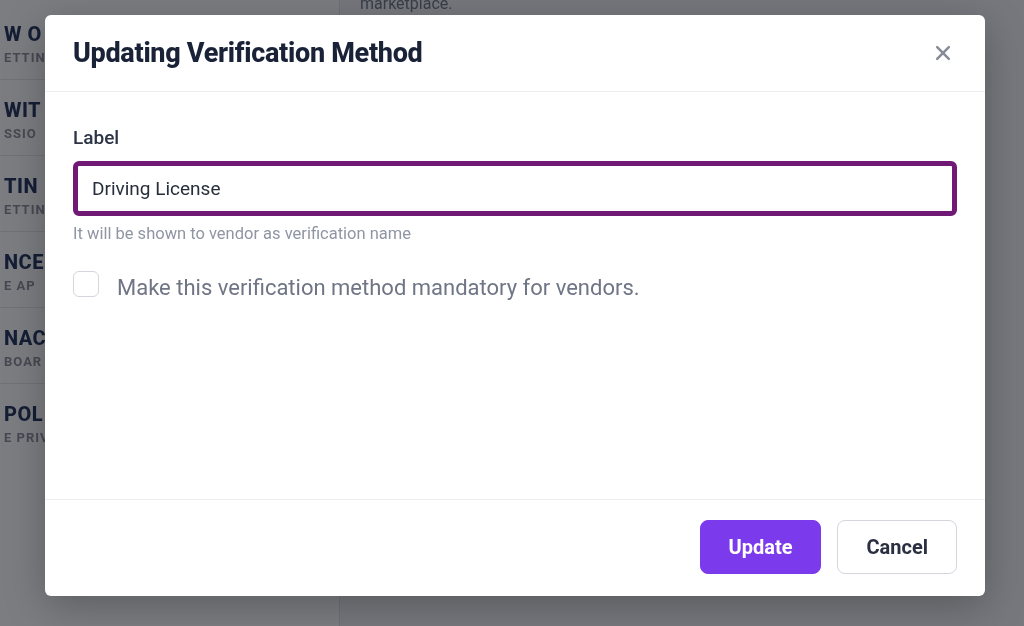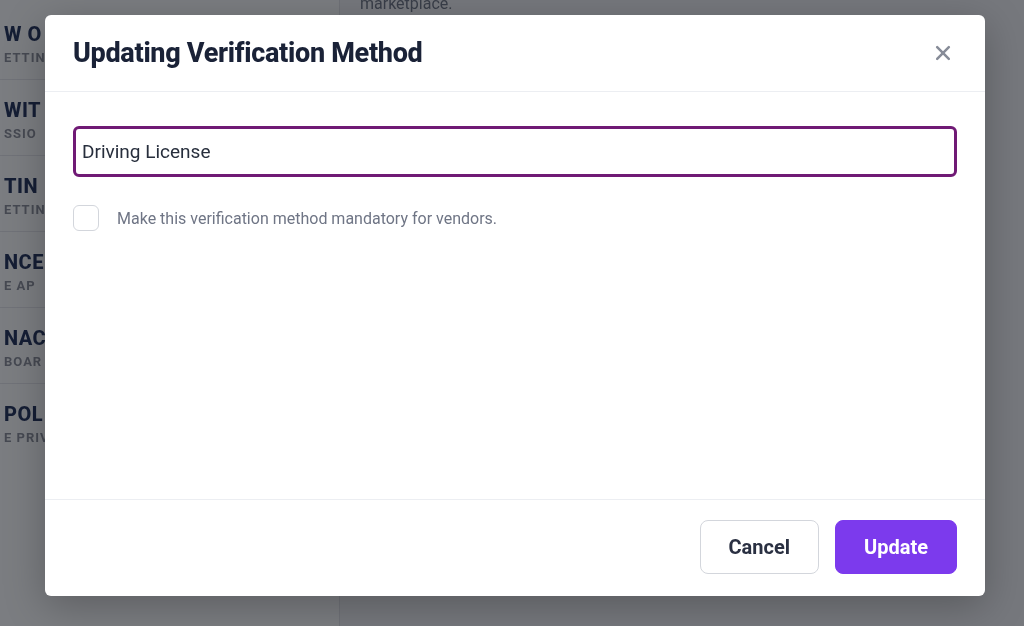--- a/index.html
+++ b/index.html
@@ -102,23 +102,23 @@
   .field { margin-bottom: 26px; }
   .field-label {
     display: block;
     font-size: 19px;
     font-weight: 500;
     color: #2c3445;
     margin-bottom: 12px;
   }
   .text-input, .text-area {
     width: 100%;
-    border: 3px solid #701a75;
+    border: 5px solid #701a75;
     border-radius: 6px;
-    padding: 11px 6px;
+    padding: 11px 14px;
     font-size: 19px;
     color: #272e3c;
     font-family: inherit;
     background: #fff;
   }
   .hint {
     font-size: 16.5px;
     color: #8f95a3;
     margin-top: 8px;
   }
@@ -154,21 +154,21 @@
     border: solid #fff;
     border-width: 0 3px 3px 0;
     transform: rotate(45deg);
   }
   .checkbox-texts .cb-title {
     font-size: 19px;
     font-weight: 700;
     color: #242c3e;
   }
   .checkbox-texts .cb-sub {
-    font-size: 16px;
+    font-size: 22px;
     color: #6f7585;
     margin-top: 6px;
   }
 
   .modal-footer {
     border-top: 1px solid #eceef2;
     padding: 20px 28px 22px;
     display: flex;
     justify-content: flex-end;
     gap: 16px;
@@ -235,31 +235,33 @@
           <line x1="5" y1="5" x2="19" y2="19"></line>
             <line x1="19" y1="5" x2="5" y2="19"></line>
         </svg>
       </span>
     </button>
   </div>
 
   <div class="modal-body">
 
     <div class="field">
+      <label class="field-label">Label</label>
       <input type="text" class="text-input" value="Driving License" style="">
+      <div class="hint">It will be shown to vendor as verification name</div>
     </div>
 
 
     <div class="checkbox-row">
       <input type="checkbox" class="checkbox" style="">
       <div class="checkbox-texts">
         <div class="cb-sub">Make this verification method mandatory for vendors.</div>
       </div>
     </div>
 
   </div>
 
   <div class="modal-footer">
+    <button class="btn btn-primary">Update</button>
     <button class="btn btn-secondary">Cancel</button>
-    <button class="btn btn-primary">Update</button>
   </div>
 
 </div>
 
 </body></html>

